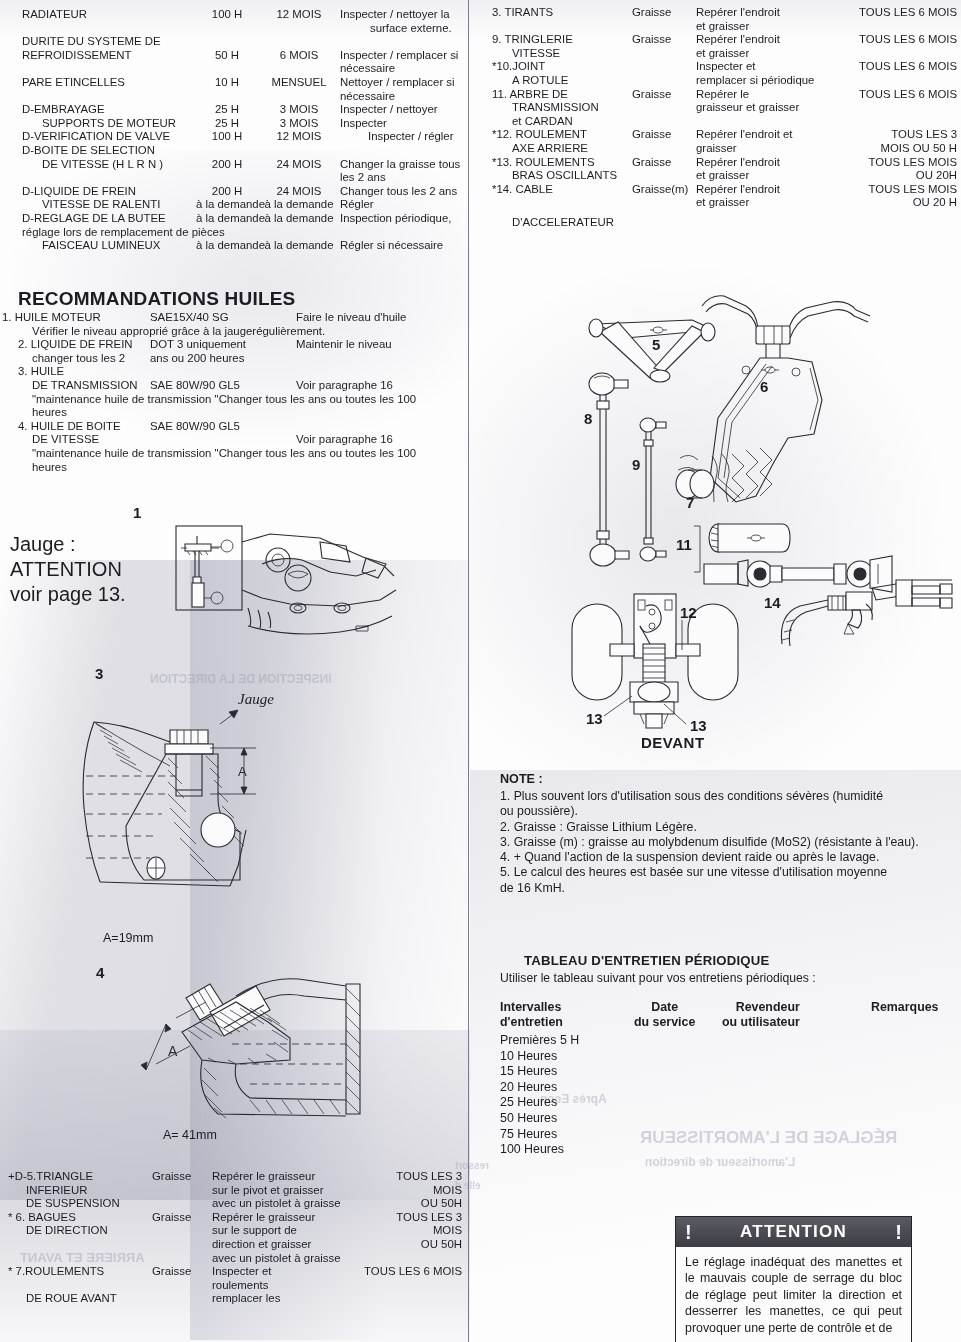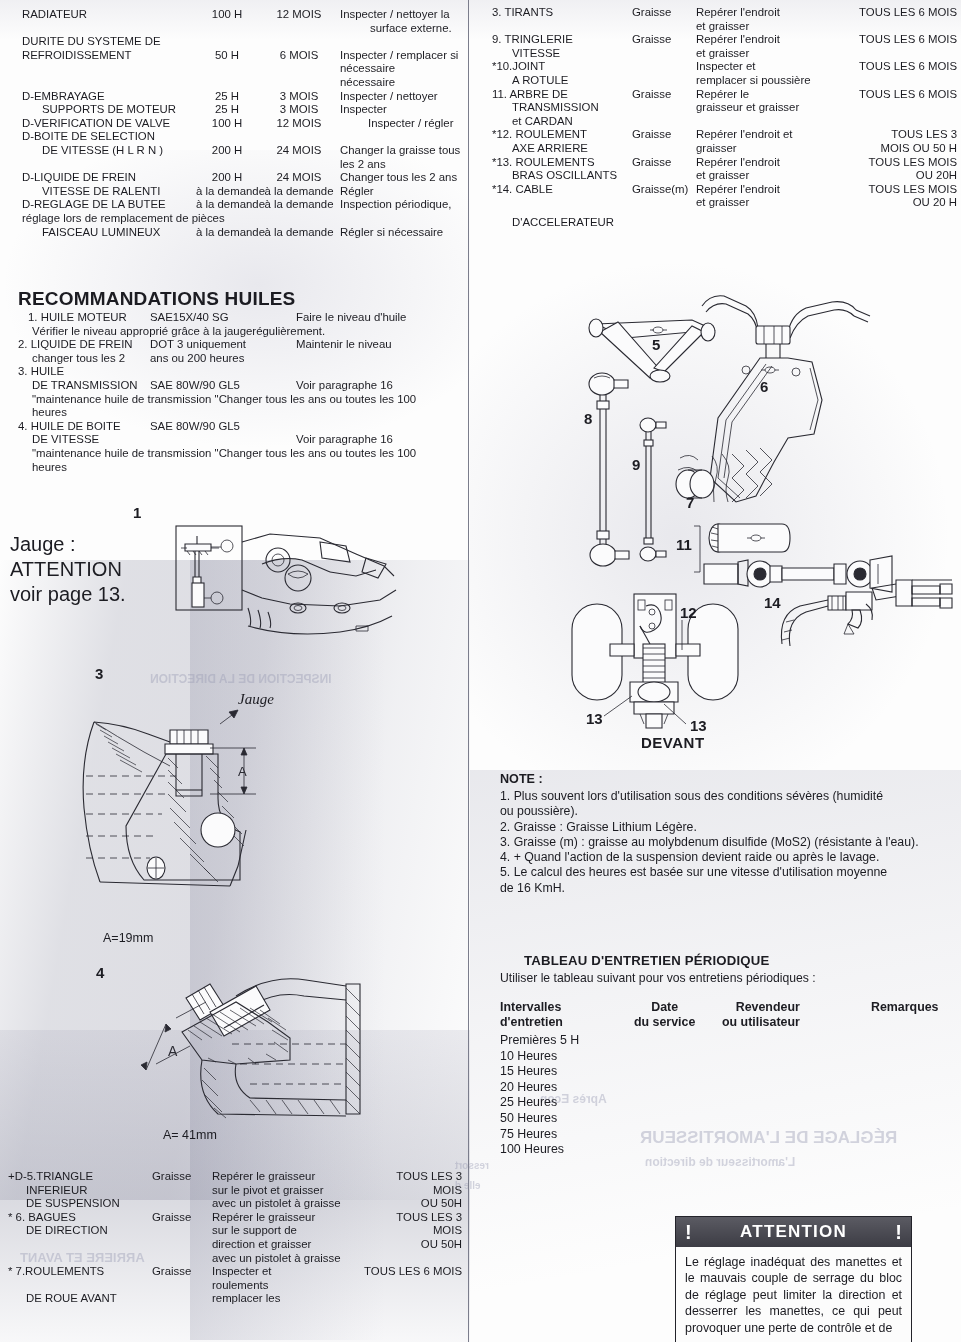--- a/index.html
+++ b/index.html
@@ -104,20 +104,26 @@
       <div class="row">
         <span class="c" style="left:22px;">REFROIDISSEMENT</span>
         <span class="c" style="left:196px;width:62px;text-align:center;">50 H</span>
         <span class="c" style="left:262px;width:74px;text-align:center;">6 MOIS</span>
         <span class="c" style="left:340px;">Inspecter / remplacer si</span>
       </div>
       <div class="row">
         <span class="c" style="left:340px;">nécessaire</span>
       </div>
       <div class="row">
+        <span class="c" style="left:22px;">PARE ETINCELLES</span>
+        <span class="c" style="left:196px;width:62px;text-align:center;">10 H</span>
+        <span class="c" style="left:262px;width:74px;text-align:center;">MENSUEL</span>
+        <span class="c" style="left:340px;">Nettoyer / remplacer si</span>
+      </div>
+      <div class="row">
         <span class="c" style="left:340px;">nécessaire</span>
       </div>
       <div class="row">
         <span class="c" style="left:22px;">D-EMBRAYAGE</span>
         <span class="c" style="left:196px;width:62px;text-align:center;">25 H</span>
         <span class="c" style="left:262px;width:74px;text-align:center;">3 MOIS</span>
         <span class="c" style="left:340px;">Inspecter / nettoyer</span>
       </div>
       <div class="row">
         <span class="c" style="left:42px;">SUPPORTS DE MOTEUR</span>
@@ -168,21 +174,21 @@
         <span class="c" style="left:42px;">FAISCEAU LUMINEUX</span>
         <span class="c" style="left:196px;width:62px;text-align:center;">à la demande</span>
         <span class="c" style="left:262px;width:74px;text-align:center;">à la demande</span>
         <span class="c" style="left:340px;">Régler si nécessaire</span>
       </div>
     </div>
 
   <div class="h2" style="position:absolute;left:18px;top:288px;">RECOMMANDATIONS HUILES</div>
   <div class="tbl" id="oils-table" style="left:0;top:311px;width:468px;">
       <div class="row">
-        <span class="c" style="left:28px;">1. HUILE MOTEUR</span>
+        <span class="c" style="left:2px;">1. HUILE MOTEUR</span>
         <span class="c" style="left:150px;">SAE15X/40 SG</span>
         <span class="c" style="left:296px;">Faire le niveau d'huile</span>
       </div>
       <div class="row">
         <span class="c" style="left:32px;">Vérifier le niveau approprié grâce à la jaugerégulièrement.</span>
       </div>
       <div class="row">
         <span class="c" style="left:18px;">2. LIQUIDE DE FREIN</span>
         <span class="c" style="left:150px;">DOT 3 uniquement</span>
         <span class="c" style="left:296px;">Maintenir le niveau</span>
@@ -439,21 +445,21 @@
         <span class="c" style="left:34px;">VITESSE</span>
         <span class="c" style="left:218px;">et graisser</span>
       </div>
       <div class="row">
         <span class="c" style="left:14px;">*10.JOINT</span>
         <span class="c" style="left:218px;">Inspecter et</span>
         <span class="c" style="left:auto;right:4px;">TOUS LES 6 MOIS</span>
       </div>
       <div class="row">
         <span class="c" style="left:34px;">A ROTULE</span>
-        <span class="c" style="left:218px;">remplacer si poussière</span>
+        <span class="c" style="left:218px;">remplacer si périodique</span>
       </div>
       <div class="row">
         <span class="c" style="left:14px;">11. ARBRE DE</span>
         <span class="c" style="left:154px;">Graisse</span>
         <span class="c" style="left:218px;">Repérer le</span>
         <span class="c" style="left:auto;right:4px;">TOUS LES 6 MOIS</span>
       </div>
       <div class="row">
         <span class="c" style="left:34px;">TRANSMISSION</span>
         <span class="c" style="left:218px;">graisseur et graisser</span>

